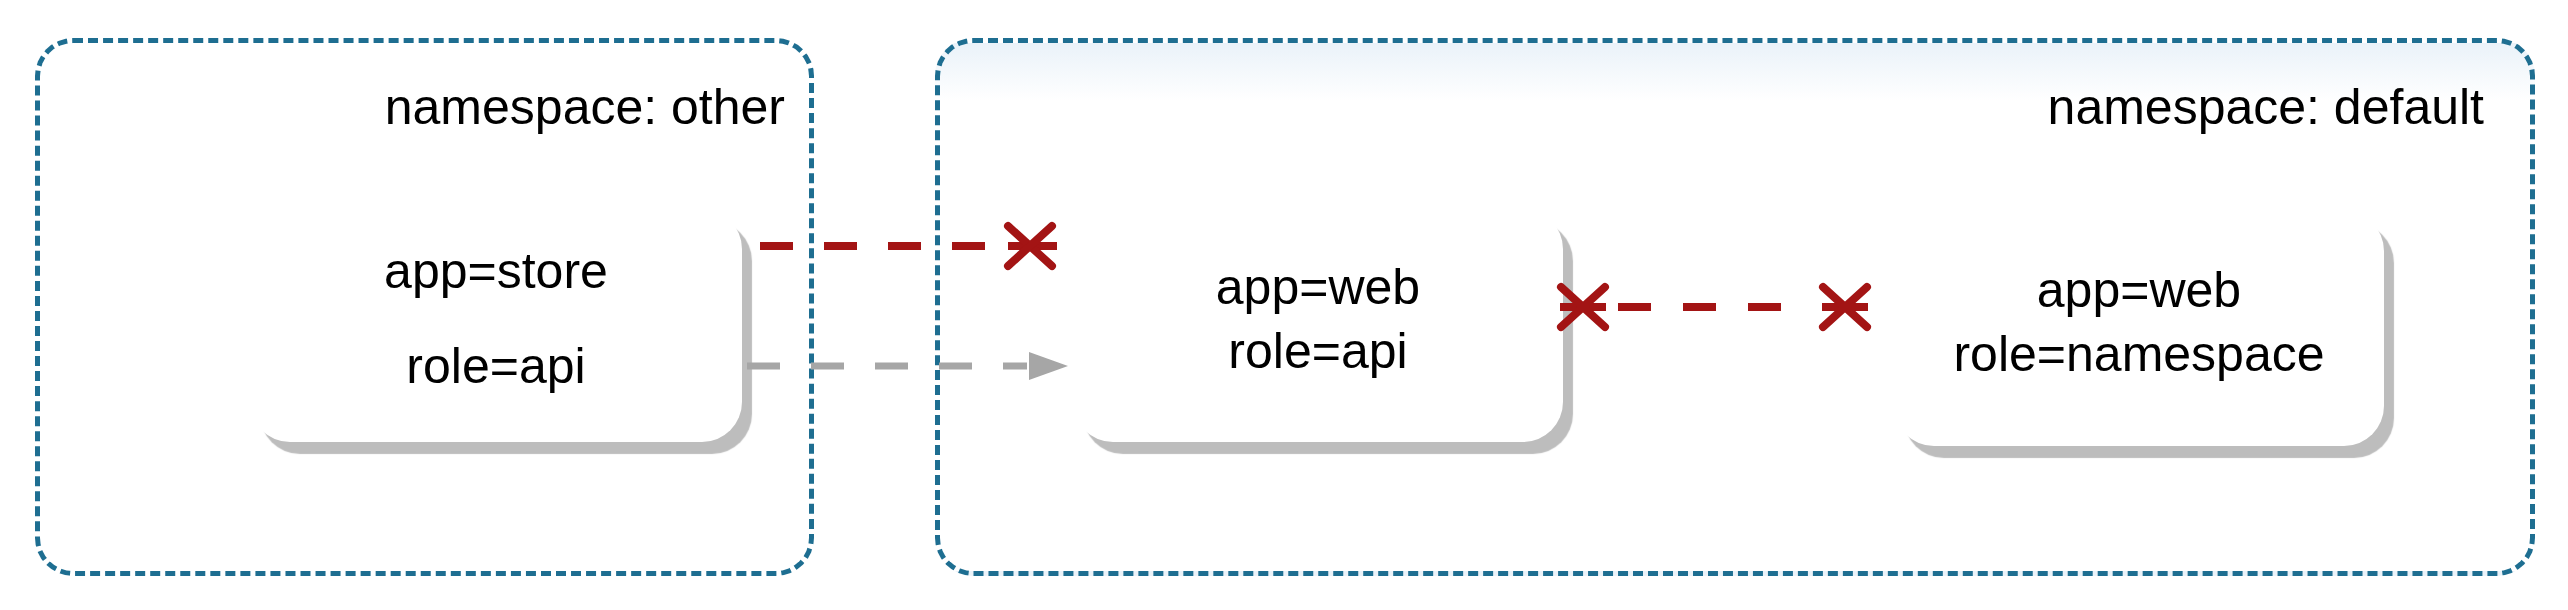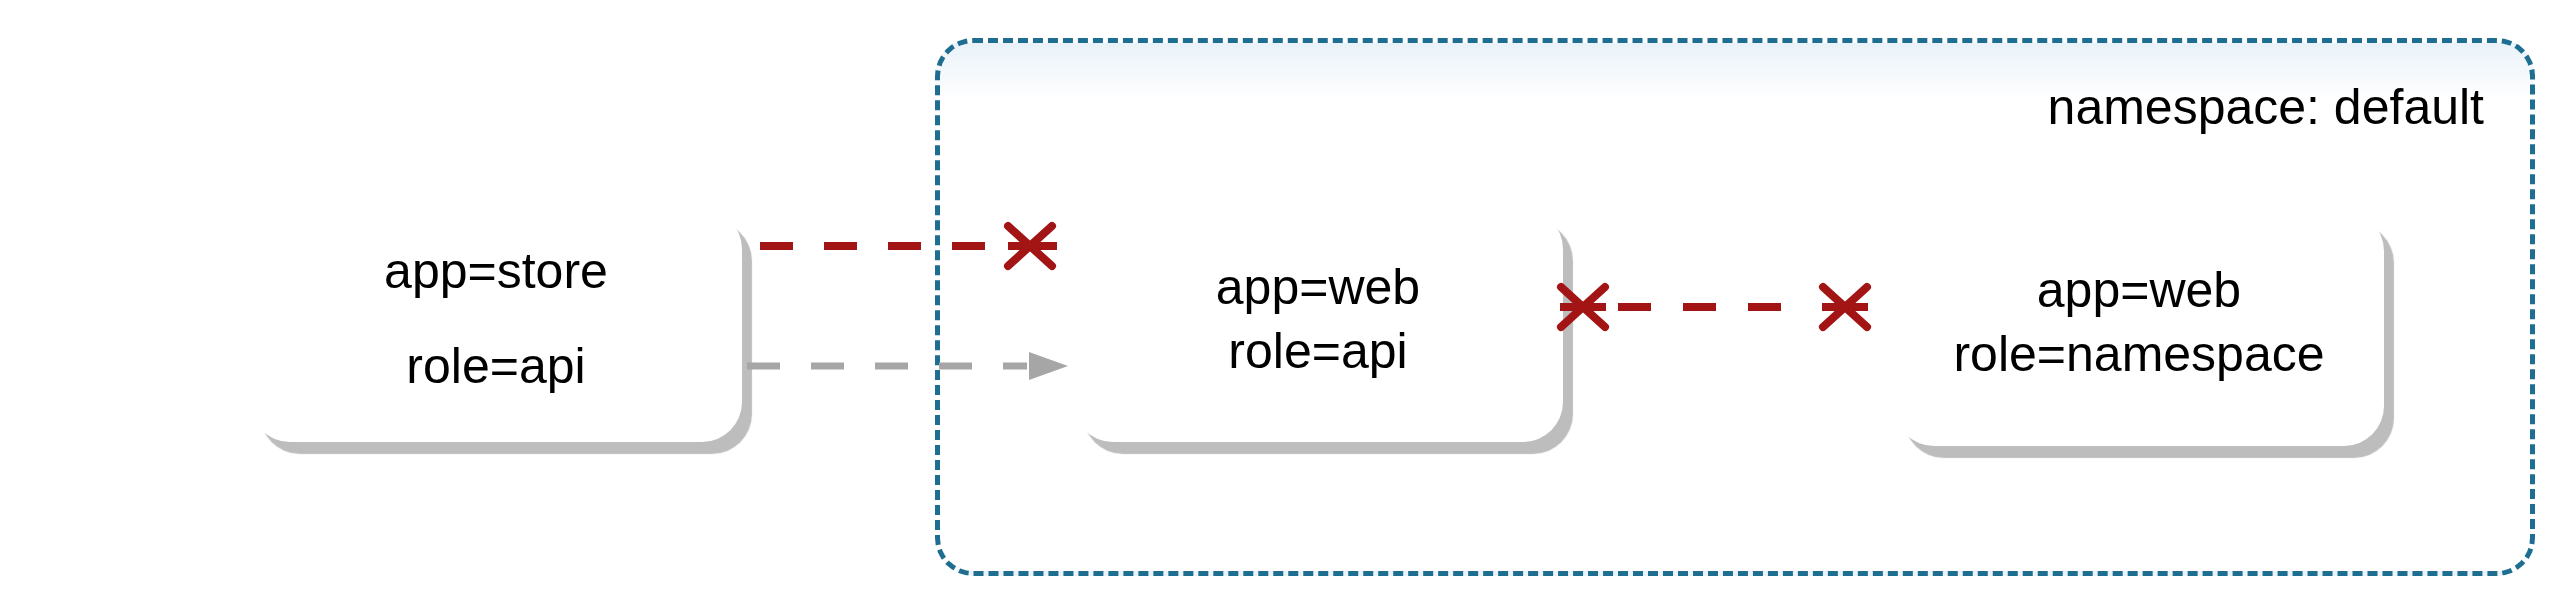--- a/index.html
+++ b/index.html
@@ -66,20 +66,23 @@
   .connector {
     position: absolute;
     overflow: visible;
   }
 </style>
 </head>
 <body>
 
 <div class="canvas">
 
+  <div class="ns-box ns-other">
+    <div class="ns-label">namespace: other</div>
+  </div>
 
   <div class="ns-box ns-default">
     <div class="ns-label">namespace: default</div>
   </div>
 
   <div class="pod pod-store-api">
     <div class="pod-line">app=store</div>
     <div class="pod-line">role=api</div>
   </div>
 

